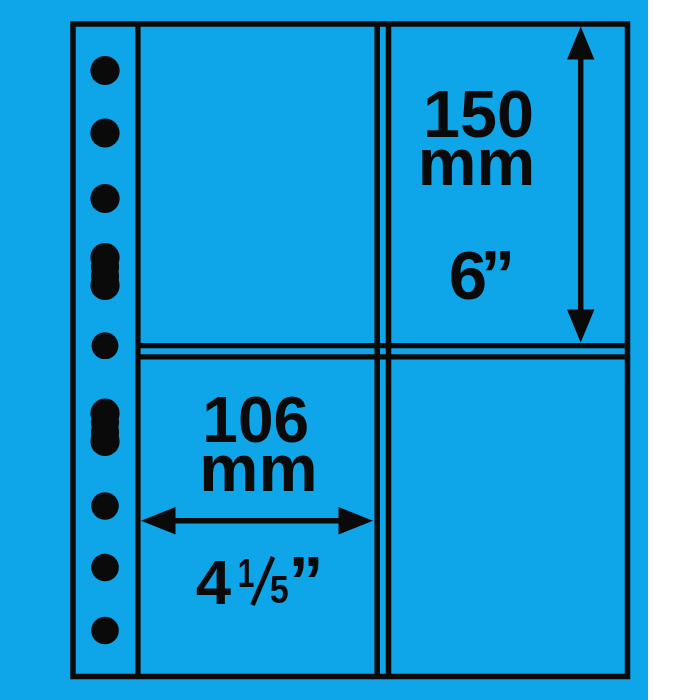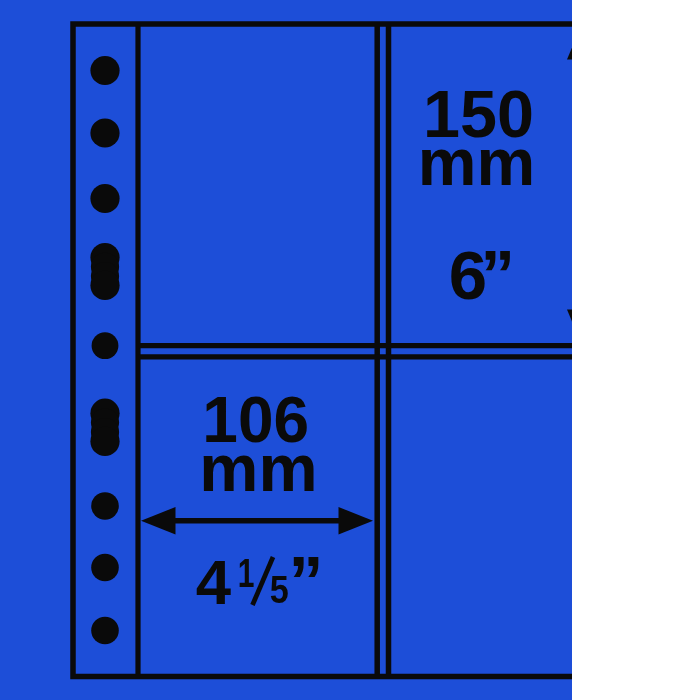--- a/index.html
+++ b/index.html
@@ -1,16 +1,16 @@
 <!DOCTYPE html>
 <html><head>
 <meta charset="utf-8">
 <style>
   html,body{margin:0;padding:0;background:#ffffff;}
-  .page{position:relative;width:572px;height:700px;background:#1d4ed8;overflow:hidden;
+  .page{position:relative;width:648px;height:700px;background:#0ea5e9;overflow:hidden;
         font-family:"Liberation Sans",sans-serif;}
   svg{position:absolute;left:0;top:0;}
   text{font-family:"Liberation Sans",sans-serif;font-weight:bold;fill:#0a0a0a;}
 </style>
 </head>
 <body>
 <div class="page">
 <svg width="700" height="700" viewBox="0 0 700 700">
 
   <rect x="73" y="24" width="554.5" height="652.5" fill="none" stroke="#0a0a0a" stroke-width="5.5"></rect>

